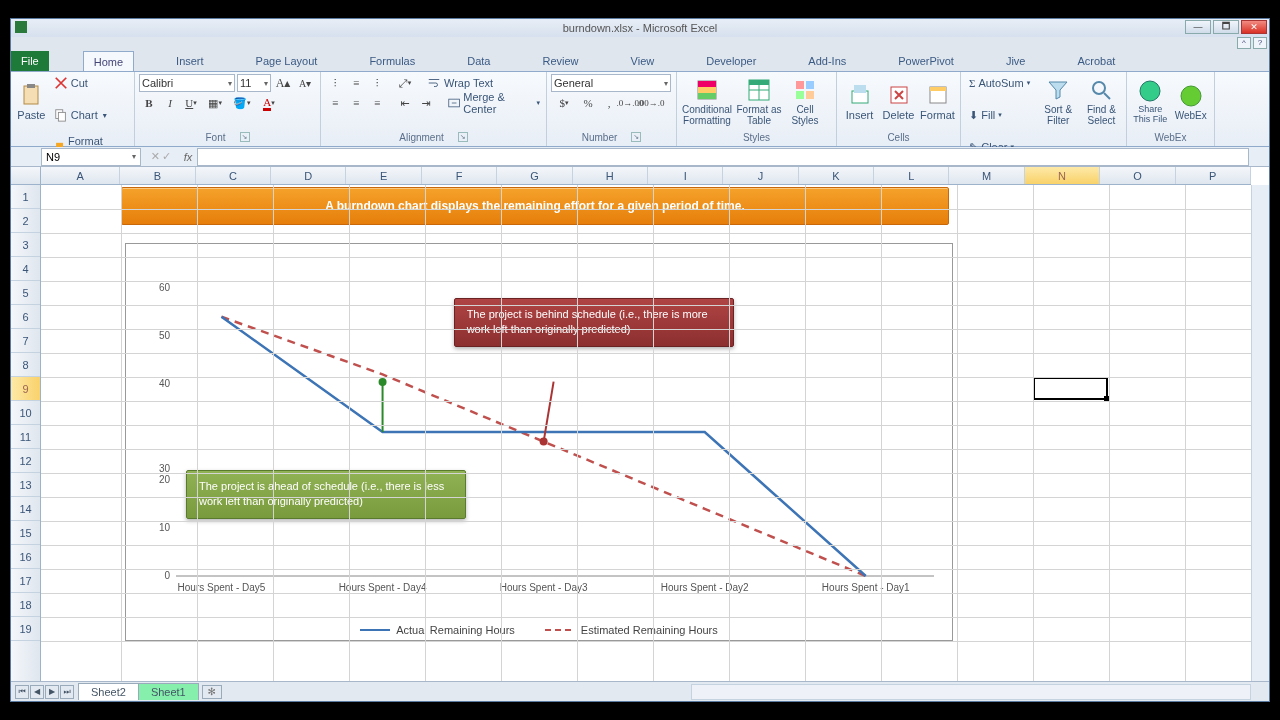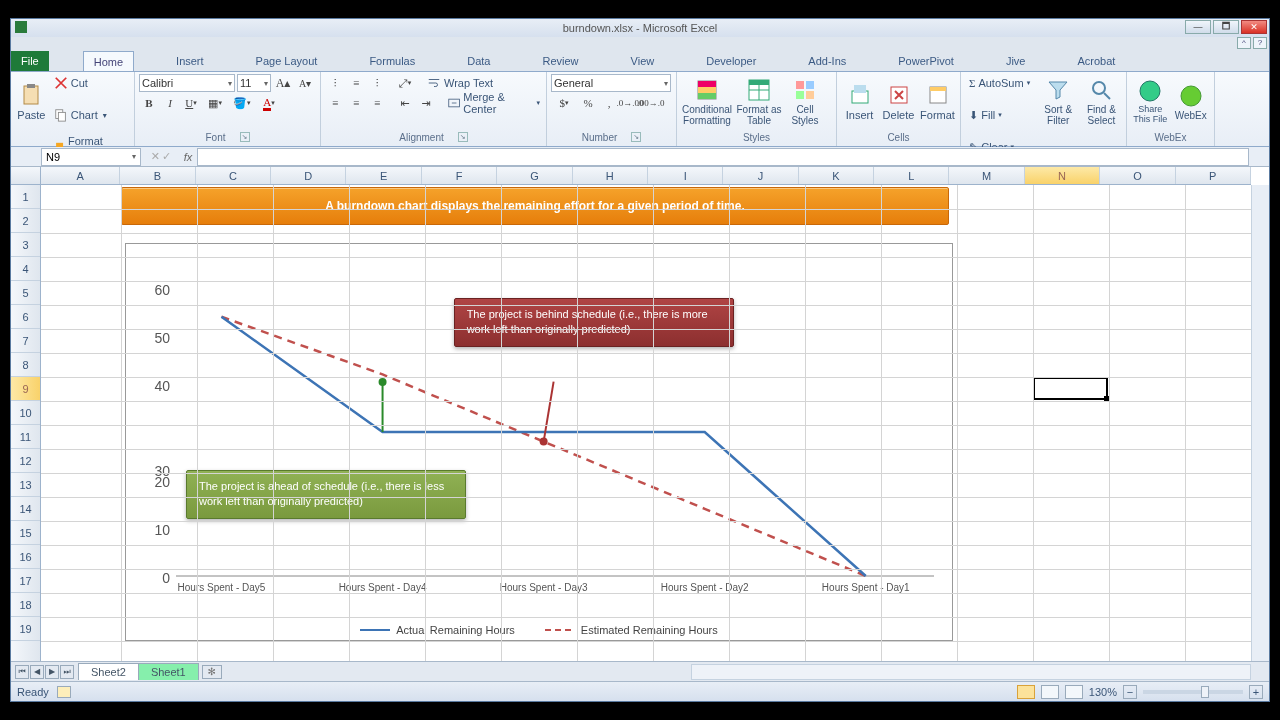--- a/index.html
+++ b/index.html
@@ -51,21 +51,21 @@
   .selectall { position:absolute; top:0;left:0;width:30px;height:18px; background:linear-gradient(#f4f7fb,#dfe6ee); border-right:1px solid #9db3cc; border-bottom:1px solid #9db3cc;}
   .grid { position:absolute; top:18px; left:30px; right:18px; bottom:0; }
   .gridlines-v { position:absolute; top:0;bottom:0; width:1px; background:#d4d4d4;}
   .gridlines-h { position:absolute; left:0;right:0; height:1px; background:#d4d4d4;}
   .vscroll { position:absolute; top:18px; right:0; width:18px; bottom:0; background:#e8eef6; border-left:1px solid #c5d2e0;}
   
   .banner { position:absolute; background:linear-gradient(#f5a22a,#e67e0b); border:1px solid #c96808; color:#fff; text-align:center; font-size:12px; font-weight:bold; display:flex; align-items:center; justify-content:center; border-radius:2px; box-shadow:inset 0 1px 0 rgba(255,255,255,.4);}
   
   .chartbox { position:absolute; background:#fff; border:1px solid #999; }
   .chart-title { text-align:center; font-size:18px; font-weight:bold; color:#333; padding:6px 0;}
-  .axis-label { position:absolute; font-size:14px; color:#555; text-align:right; }
+  .axis-label { position:absolute; font-size:10px; color:#555; text-align:right; }
   .xcat { position:absolute; font-size:10px; color:#555; text-align:center; transform:translateX(-50%);}
   .legend { position:absolute; bottom:4px; left:0; right:0; display:flex; justify-content:center; gap:30px; font-size:11px; color:#444;}
   .legend .item{display:flex;align-items:center;gap:6px;}
   .callout { position:absolute; padding:8px 12px; color:#fff; font-size:11px; border-radius:2px; box-shadow:0 2px 4px rgba(0,0,0,.3); line-height:1.4; }
   .callout.green{ background:linear-gradient(#90b154,#7a9a3e); border:1px solid #5a7a2e;}
   .callout.red{ background:linear-gradient(#b04444,#8c2f2f); border:1px solid #6a2222;}
   
   .active-cell { position:absolute; border:2px solid #000; background:#fff; }
   .active-cell::after{content:''; position:absolute; right:-3px; bottom:-3px; width:5px;height:5px; background:#000;}
   
@@ -533,29 +533,14 @@
       <span>◀</span>
       <span>▶</span>
       <span>⏭</span>
     </div>
     <div class="tab">Sheet2</div>
     <div class="tab inactive">Sheet1</div>
     <div class="newtab">✻</div>
     <div class="hscroll"></div>
   </div>
 
-  <div class="status">
-    <span>Ready</span>
-    <span style="margin-left:8px;width:14px;height:12px;border:1px solid #9ab;background:#fdeeba"></span>
-    <div class="right">
-      <div class="viewbtn active"></div>
-      <div class="viewbtn"></div>
-      <div class="viewbtn"></div>
-      <span>130%</span>
-      <span style="border:1px solid #9ab;width:14px;text-align:center">−</span>
-      <div class="zoom-slider">
-          <div class="thumb" style="left:58px"></div>
-        </div>
-      <span style="border:1px solid #9ab;width:14px;text-align:center">+</span>
-    </div>
-  </div>
 
 </div>
 
 </body></html>

